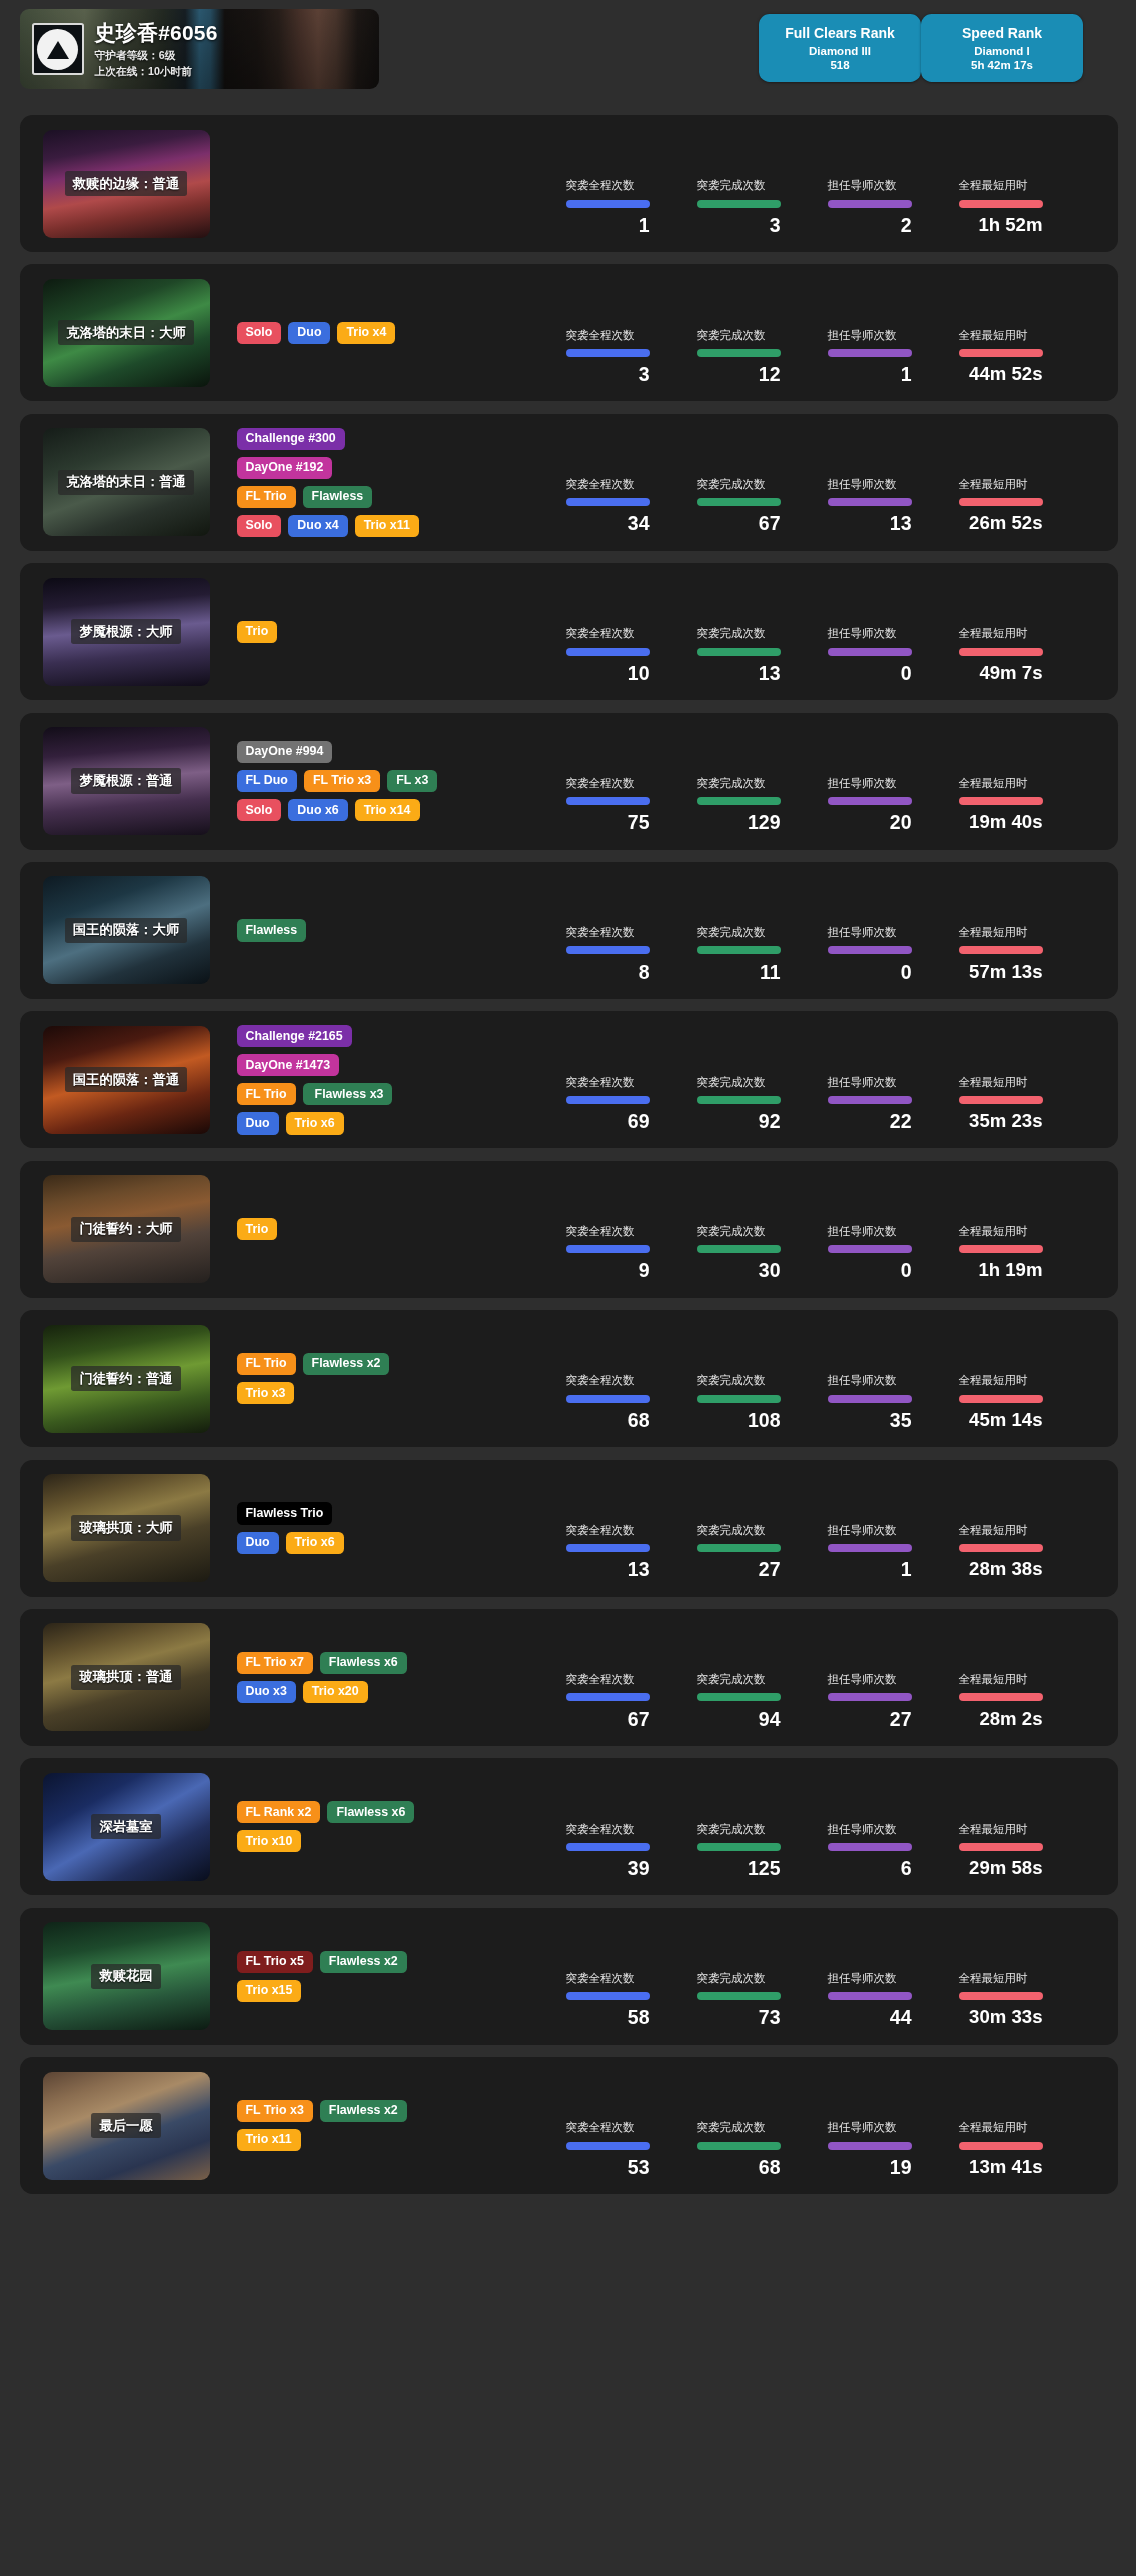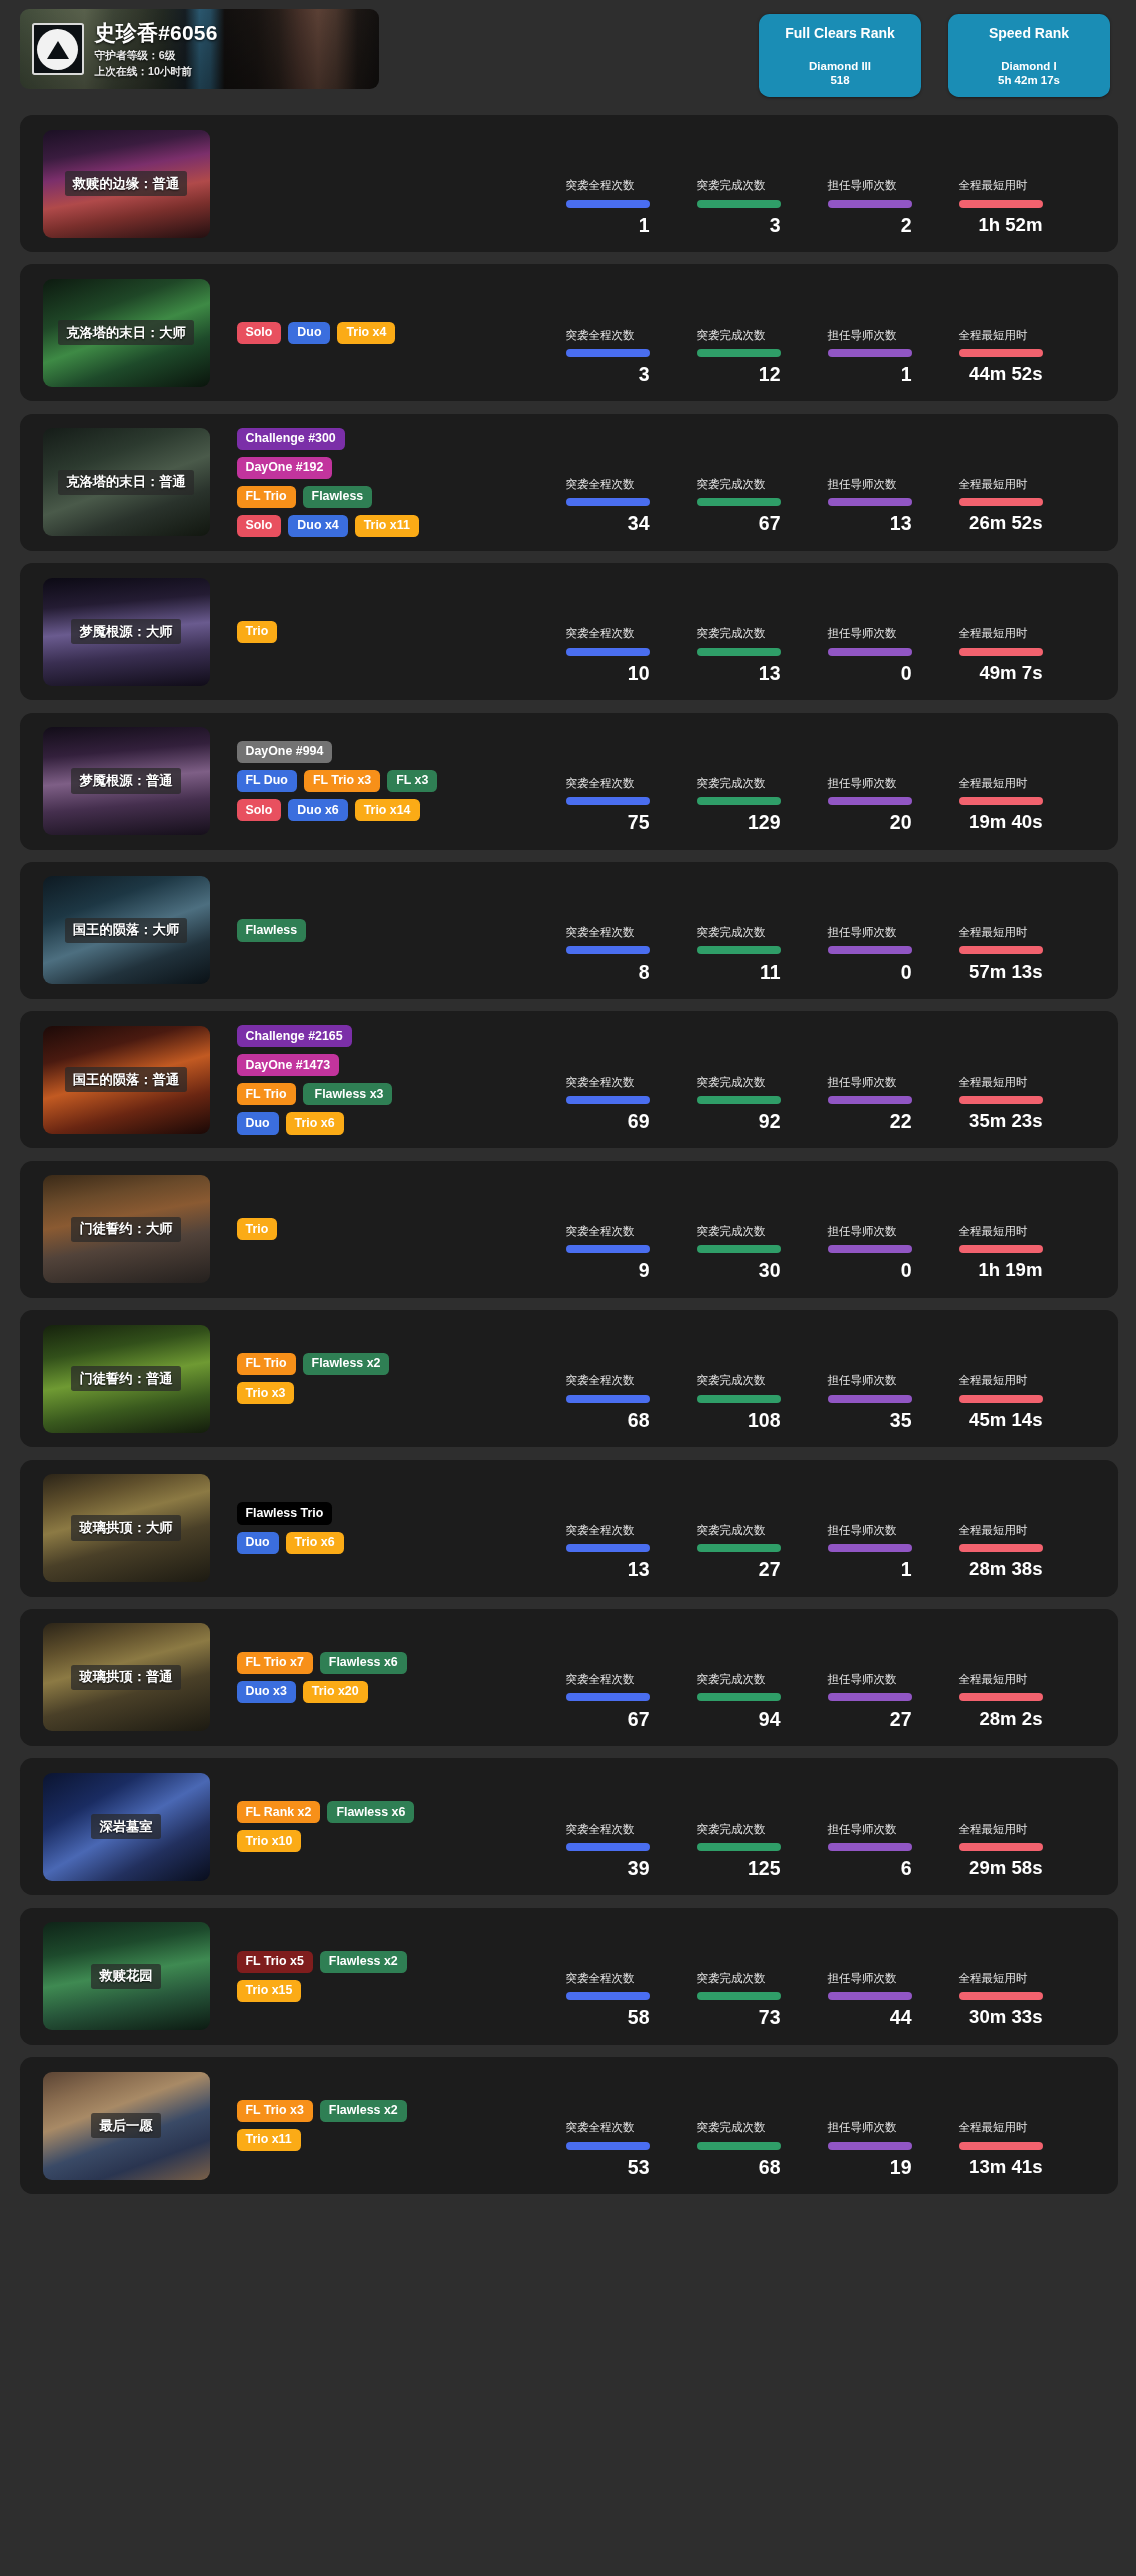--- a/index.html
+++ b/index.html
@@ -83,32 +83,31 @@
     text-shadow: 0 0.9px 2.7px rgba(0,0,0,0.85);
     line-height: 1.25;
   }
   .profile-name { font-size: 21px; font-weight: bold; letter-spacing: 0.2px; }
   .profile-sub  { font-size: 10.7px; font-weight: bold; margin-top: 2.7px; color:#eaeaea; }
 
   .rank-badges {
     position: absolute;
     left: 759px; top: 14px;
     display: flex;
-    gap: 27px;
   }
   .rank-badge {
     width: 162px;
     padding: 9.8px 5.3px 10.7px;
     border-radius: 10.7px;
     text-align: center;
     color: #ffffff;
     box-shadow: 0 0.9px 2.7px rgba(0,0,0,0.4);
   }
   .rank-title { font-size: 14px; font-weight: bold; line-height: 1.35; }
-  .rank-tier  { font-size: 11.5px; font-weight: bold; margin-top: 17px; }
+  .rank-tier  { font-size: 11.5px; font-weight: bold; margin-top: 2px; }
   .rank-value { font-size: 11.5px; font-weight: bold; margin-top: 2.7px; }
 
   
   .raid-list {
     width: 1098px;
     margin: 16px auto 0;
     display: flex;
     flex-direction: column;
     gap: 12.4px;
     padding-bottom: 21px;

